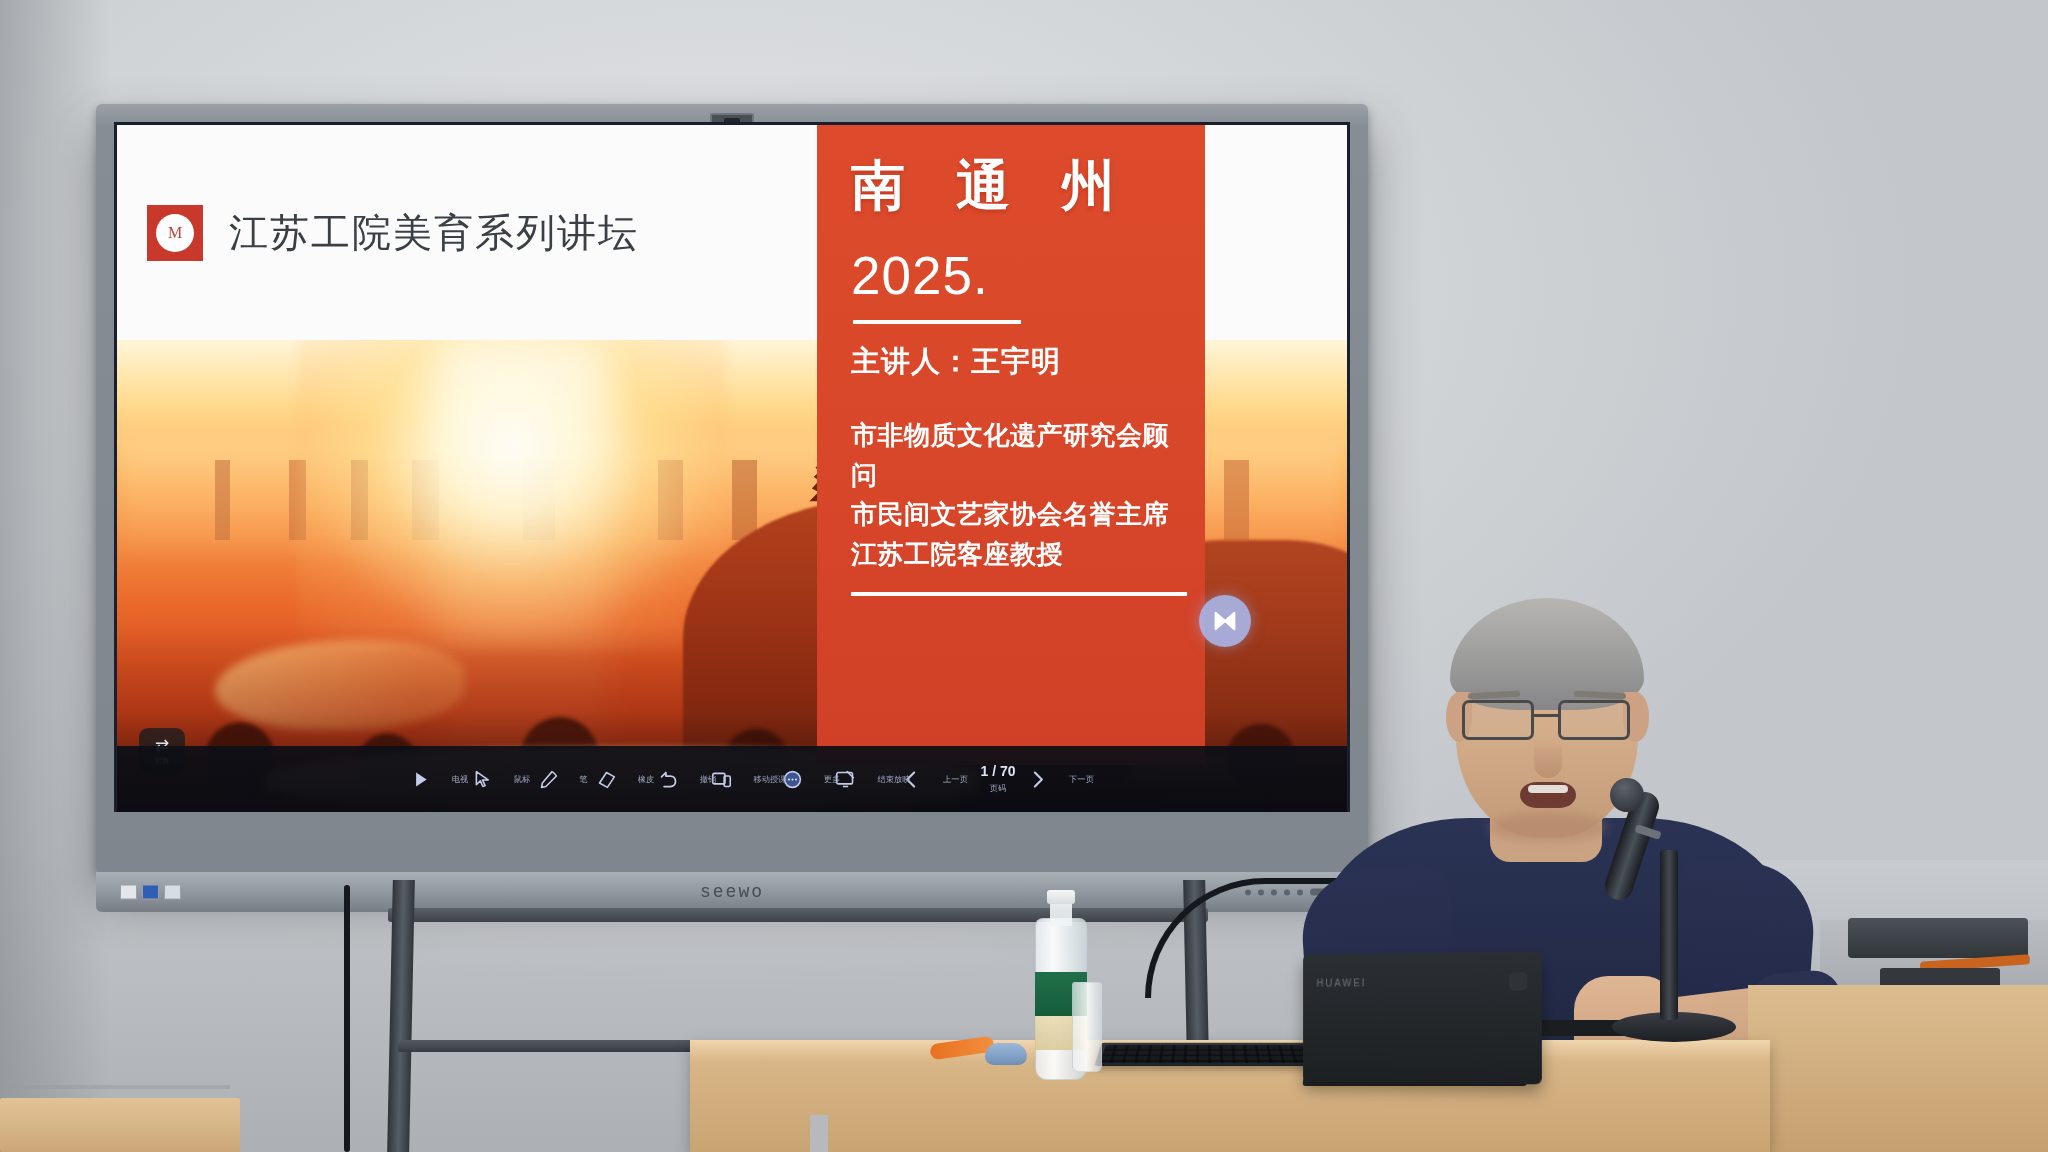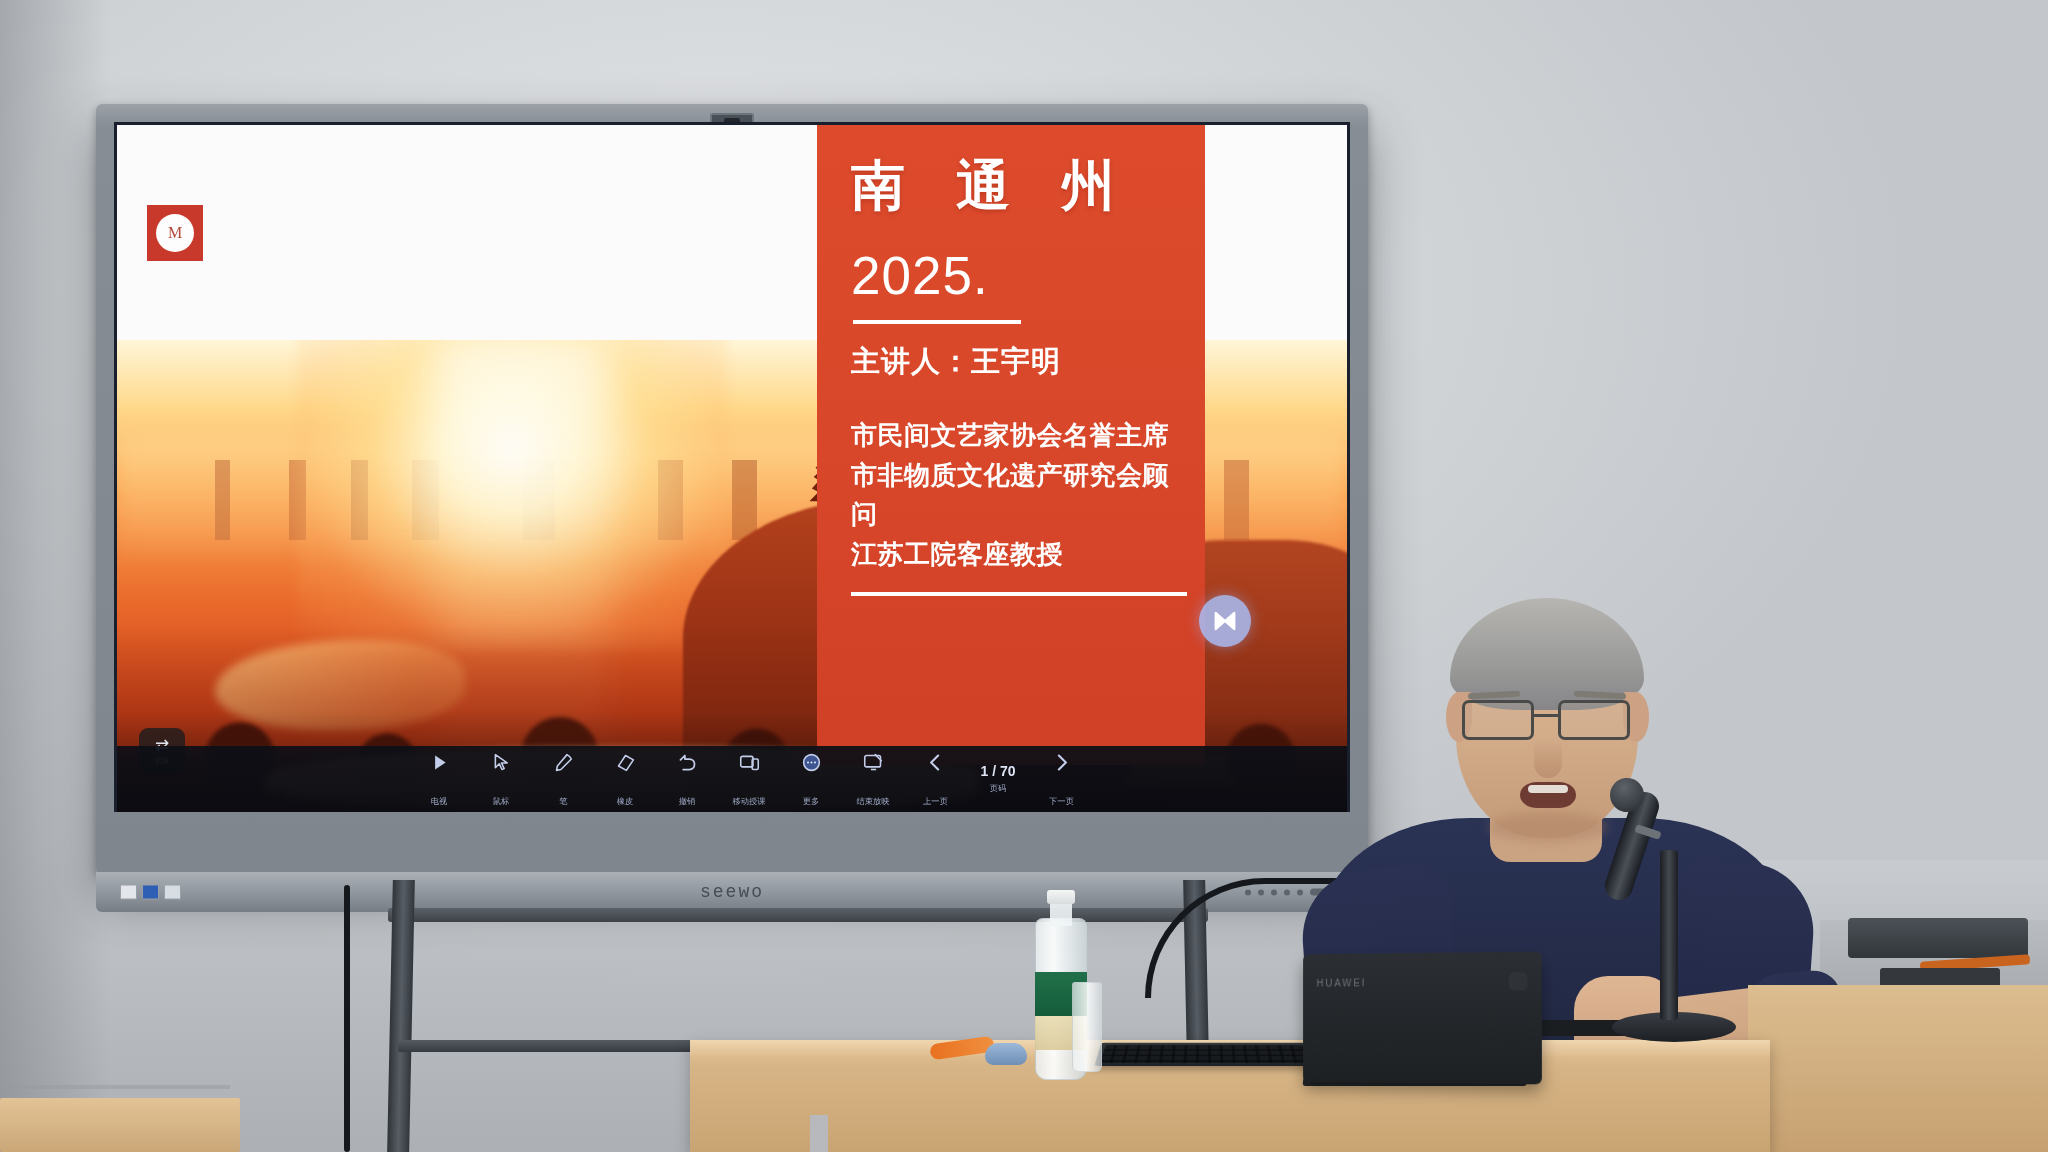--- a/index.html
+++ b/index.html
@@ -221,21 +221,21 @@
   .switch-btn .sw-lb{ font-size:8px; transform:scale(.9); white-space:nowrap; }
 
   
   .toolbar{
     position:absolute; left:0; bottom:0; width:100%; height:66px;
     background:linear-gradient(to bottom,rgba(13,15,22,.93),rgba(9,11,17,.97));
     display:flex; align-items:center; justify-content:flex-end;
     padding-right:255px; gap:0;
   }
   .tb-item{
-    width:62px; display:flex; flex-direction:column;
+    width:62px; display:flex; flex-direction:row;
     align-items:center; justify-content:center; gap:20px;
     color:#b9c6e8;
   }
   .tb-ic{
     height:24px; display:flex; align-items:center; justify-content:center;
     font-size:20px; line-height:1; color:#c3cdea;
   }
   .tb-ic svg{ width:21px; height:21px; }
   .tb-lb{
     font-size:9px; color:#9fa9c6; white-space:nowrap; transform:scale(.92);
@@ -583,20 +583,21 @@
   <div id="tv">
     <div class="tv-cam"></div>
 
     <div id="screen">
       <div id="slide">
 
         <div class="slide-header">
           <div class="logo-box">
             <div class="logo-circle">M</div>
           </div>
+          <div class="header-title">江苏工院美育系列讲坛</div>
         </div>
 
         <div class="slide-photo">
           <div class="haze"></div>
           <div class="skyline"></div>
           <div class="sun"></div>
           <div class="sun-ray"></div>
           <div class="hill2"></div>
           <div class="hill"></div>
           <div class="pagoda"></div>
@@ -611,22 +612,22 @@
         <div class="red-panel">
           <div class="rp-title">南 通 州</div>
 
           <div class="rp-date">2025.</div>
 
           <div class="rp-rule"></div>
 
           <div class="rp-speaker">主讲人：王宇明</div>
 
           <div class="rp-creds">
+            <div>市非物质文化遗产研究会顾问</div>
             <div>市民间文艺家协会名誉主席</div>
-            <div>市非物质文化遗产研究会顾问</div>
             <div>江苏工院客座教授</div>
           </div>
 
           <div class="rp-rule2"></div>
 
           <div class="watermark">
             <svg viewBox="0 0 24 24" fill="none" stroke="#fff" stroke-width="1.8" stroke-linecap="round" stroke-linejoin="round">
               <path d="M4 5 L4 19 L12 12 Z" fill="#fff"></path>
               <path d="M20 5 L20 19 L12 12 Z" fill="#fff"></path>
             </svg>

